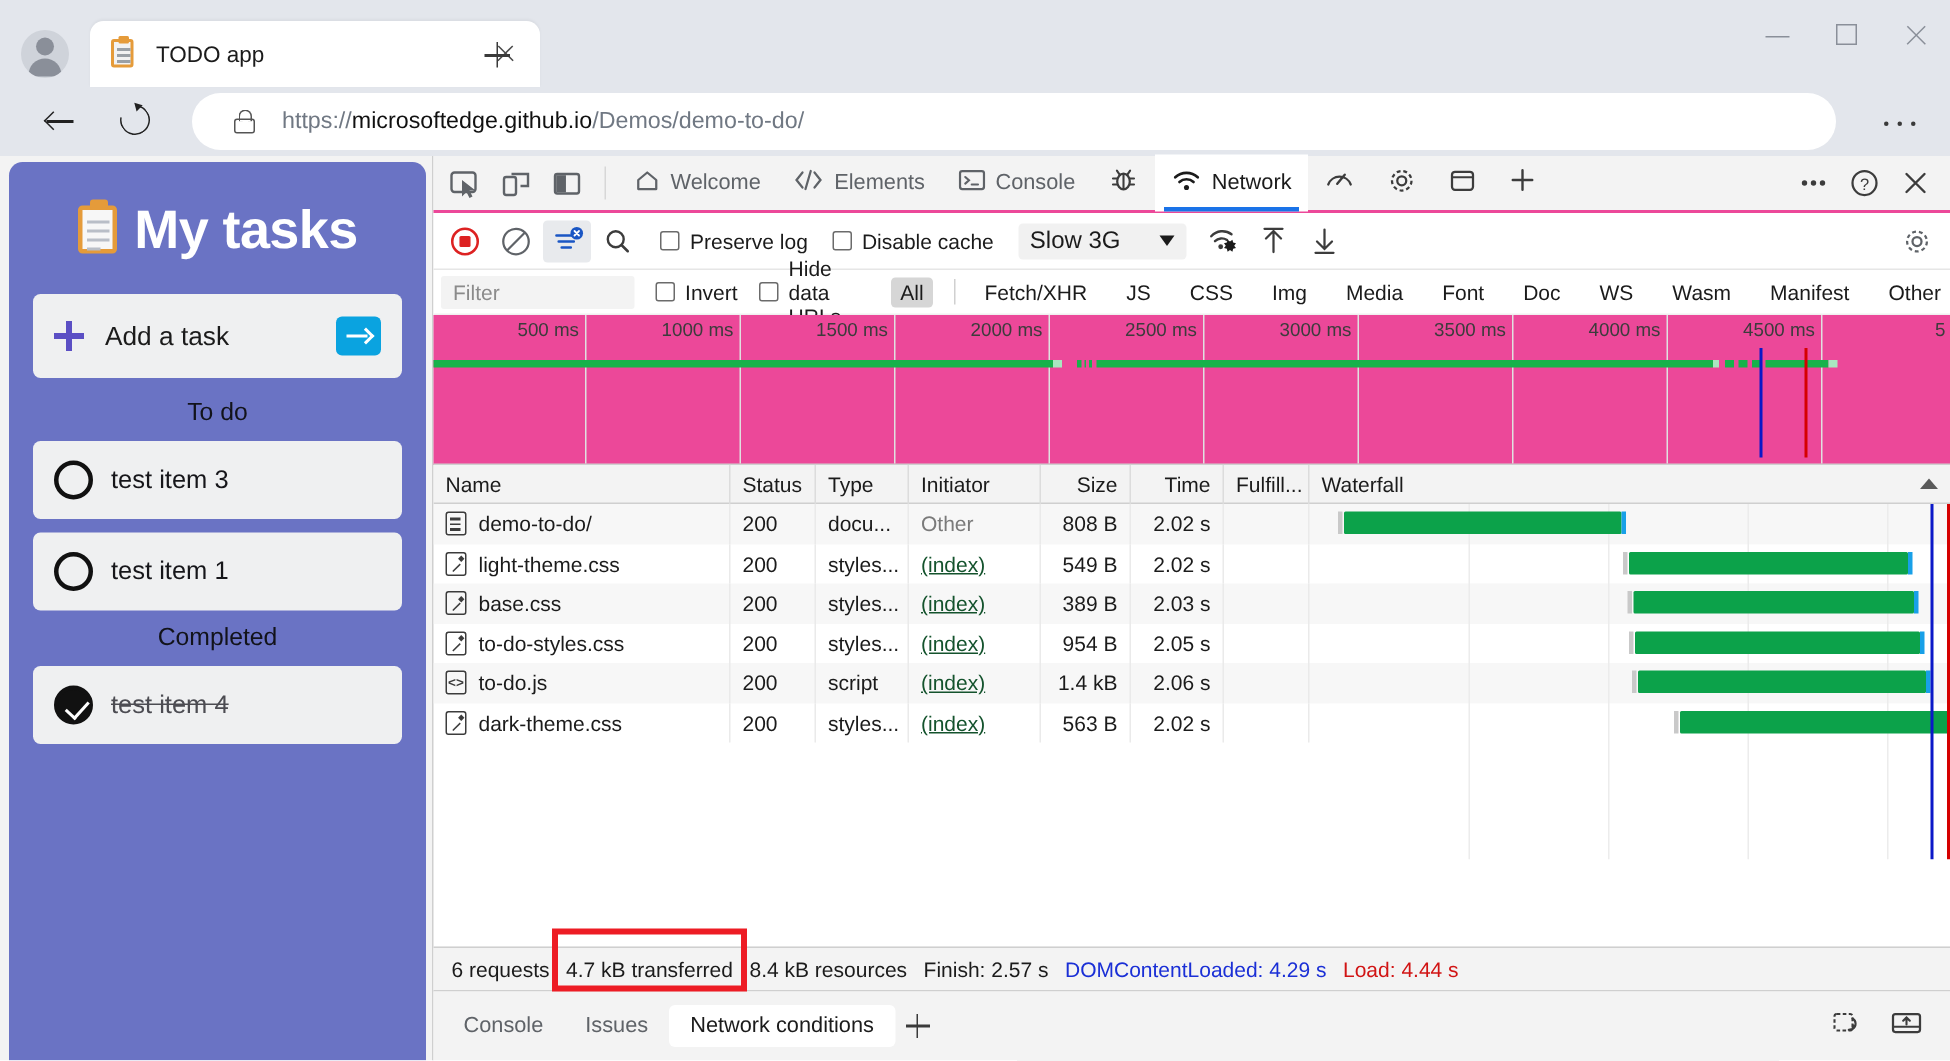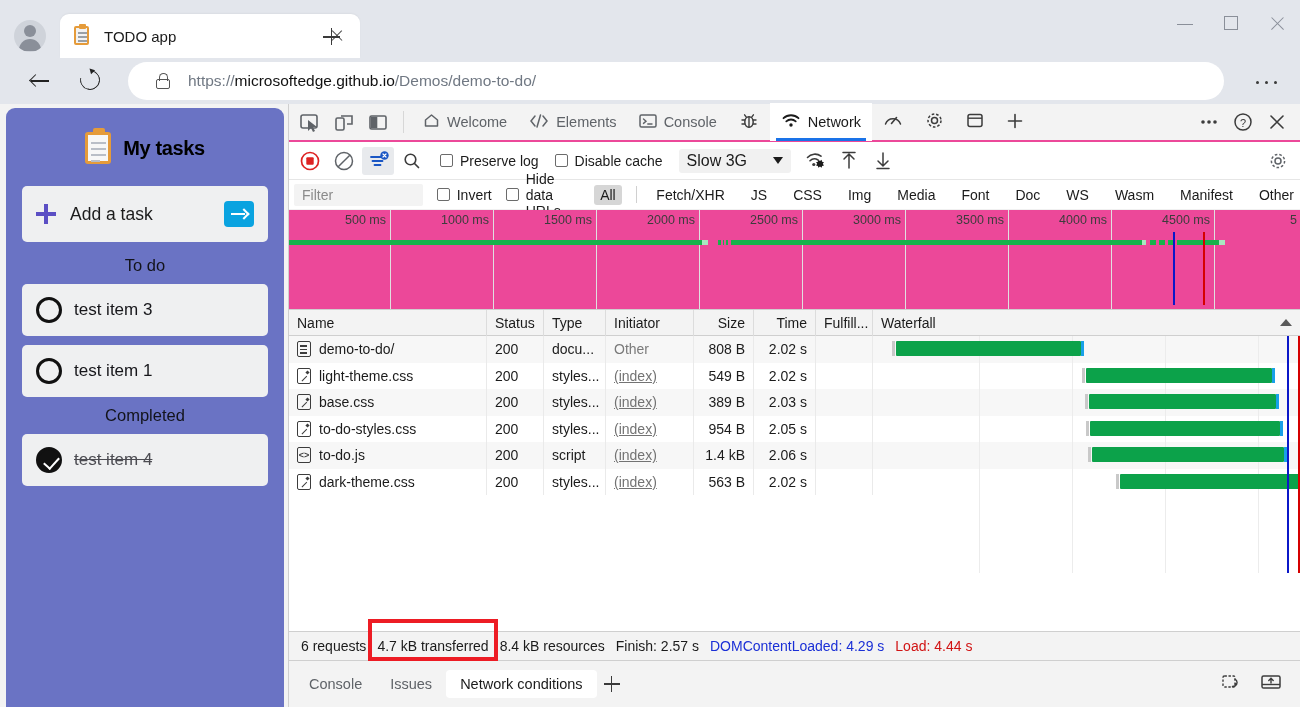--- a/index.html
+++ b/index.html
@@ -107,21 +107,21 @@
   }
   #todo-app {
     position:absolute; left:6px; top:4px; width:278px; height:599px;
     background:#6a73c4; border-radius:9px 9px 0 0;
     padding:10px 16px;
   }
   #todo-header { display:flex; align-items:center; justify-content:center; gap:12px; margin-top:14px; margin-bottom:22px;}
   #todo-header .clip2 { width:26px; height:32px; background:#f7f7f7; border:3px solid #e59b3a; border-radius:3px; position:relative; }
   #todo-header .clip2:before { content:""; position:absolute; left:5px; top:-7px; width:12px; height:7px; background:#e59b3a; border-radius:2px;}
   #todo-header .clip2 .l { position:absolute; left:3px; height:2px; background:#b9bec7; width:15px;}
-  #todo-title { font-size:20px; font-weight:bold; color:#000000; letter-spacing:-0.4px; }
+  #todo-title { font-size:36px; font-weight:bold; color:#ffffff; letter-spacing:-0.4px; }
 
   .todo-card {
     background:#eff0f1; border-radius:5px; height:52px;
     display:flex; align-items:center; padding:0 14px; margin-bottom:9px;
   }
   #add-task-card { height:56px; justify-content:space-between; margin-bottom:14px;}
   #add-task-left { display:flex; align-items:center; gap:14px; }
   #plus-icon { width:20px; height:20px; position:relative; }
   #plus-icon:before { content:""; position:absolute; left:0; top:8px; width:20px; height:4px; background:#5b4fc4;}
   #plus-icon:after  { content:""; position:absolute; left:8px; top:0; width:4px; height:20px; background:#5b4fc4;}
@@ -215,21 +215,21 @@
   #req-header {
     display:flex; height:26px; background:#f3f3f3; border-bottom:1px solid #cfcfcf;
     font-size:14px; color:#1b1b1b; align-items:center;
   }
   #req-header .hc { padding:0 8px; border-right:1px solid #dcdcdc; height:26px; display:flex; align-items:center; overflow:hidden; white-space:nowrap;}
   .req-row { display:flex; height:26.5px; font-size:14px; color:#1b1b1b; align-items:center; }
   .req-row.alt { background:#f7f7f7; }
   .req-row .rc { padding:0 8px; border-right:1px solid #eaeaea; height:26.5px; display:flex; align-items:center; overflow:hidden; white-space:nowrap; }
   .rc.num { justify-content:flex-end; }
   .rc.nm { gap:8px; }
-  .rc .initiator-link { color:#737373; text-decoration:underline; cursor:pointer; }
+  .rc .initiator-link { color:#14532d; text-decoration:underline; cursor:pointer; }
   .rc .initiator-plain { color:#7a7a7a; }
   .f-icon { width:14px; height:16px; border:1.4px solid #3c3c3c; border-radius:2px; position:relative; flex:0 0 auto; }
   .f-icon.doc .l { position:absolute; left:2px; height:1.4px; background:#3c3c3c; width:7px;}
   .f-icon.css:after { content:""; position:absolute; left:3px; top:9px; width:7px; height:1.4px; background:#3c3c3c; transform:rotate(-45deg);}
   .f-icon.css:before { content:""; position:absolute; left:8px; top:2.5px; width:3px; height:3px; background:#3c3c3c; transform:rotate(-45deg);}
   .f-icon.js { font-size:9px; display:flex; align-items:center; justify-content:center; color:#3c3c3c; font-weight:bold;}
 
   #wf-header { flex:1; display:flex; align-items:center; justify-content:space-between; padding:0 10px; }
   .sort-caret { width:0;height:0;border-left:6px solid transparent;border-right:6px solid transparent;border-bottom:7px solid #5a5a5a;}
 

